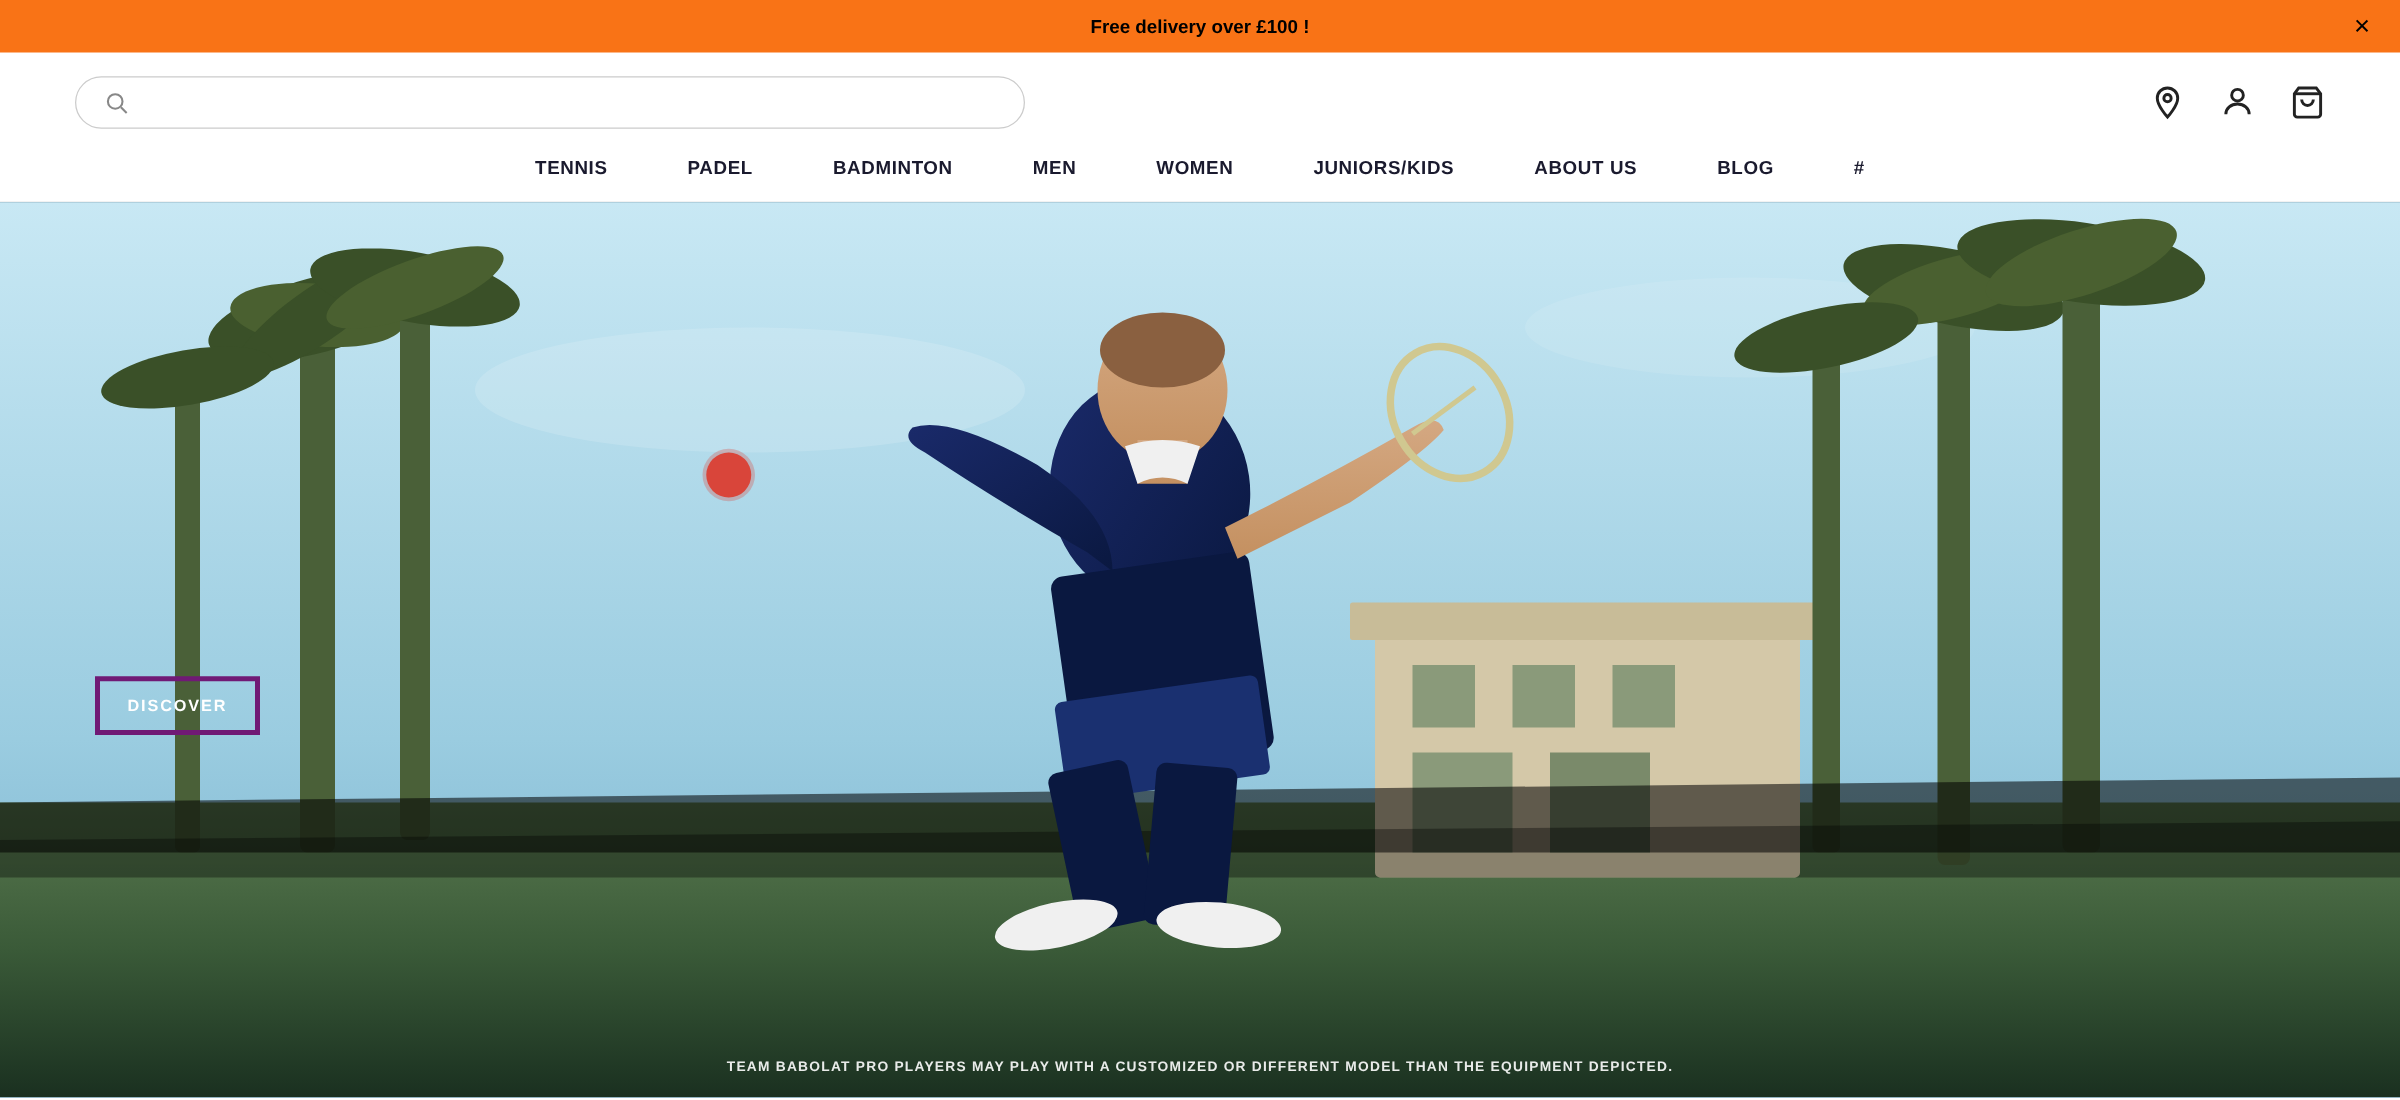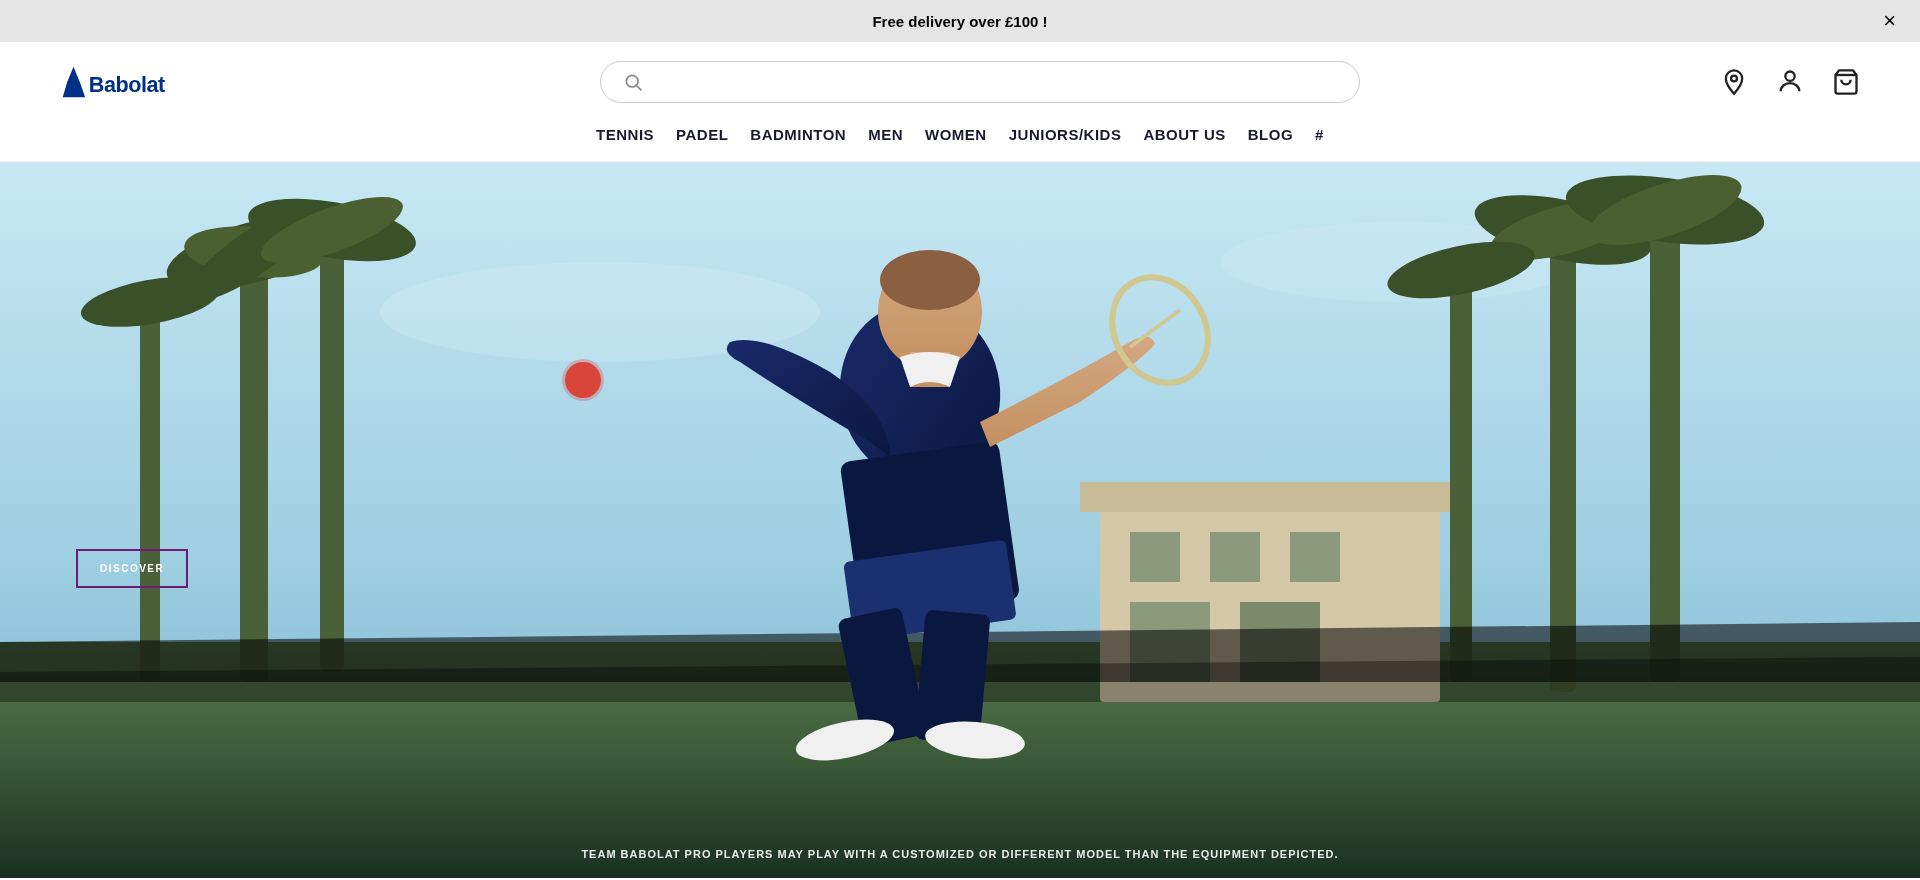--- a/index.html
+++ b/index.html
@@ -1,20 +1,20 @@
 <!DOCTYPE html>
 <html><head>
   <meta charset="utf-8">
   <style>
     * { margin: 0; padding: 0; box-sizing: border-box; }
     body { font-family: Arial, Helvetica, sans-serif; width: 1920px; height: 880px; overflow: hidden; background: #fff; }
 
     
     .announcement-bar {
-      background: #e5e5e5;
+      background: #f97316;
       text-align: center;
       padding: 8px 0;
       font-size: 15px;
       font-weight: 700;
       color: #000;
       position: relative;
       height: 42px;
       display: flex;
       align-items: center;
       justify-content: center;
@@ -95,21 +95,21 @@
     .header-icon-btn svg {
       width: 28px;
       height: 28px;
     }
 
     
     .nav {
       display: flex;
       align-items: center;
       justify-content: center;
-      gap: 22px;
+      gap: 64px;
       padding: 0 60px 14px;
     }
     .nav-item {
       font-size: 15px;
       font-weight: 700;
       color: #1a1a2e;
       text-transform: uppercase;
       letter-spacing: 0.5px;
       cursor: pointer;
       text-decoration: none;
@@ -142,23 +142,23 @@
       border-radius: 50%;
       z-index: 10;
       box-shadow: 0 0 0 3px rgba(217,69,58,0.3);
     }
     
     .discover-btn {
       position: absolute;
       bottom: 290px;
       left: 76px;
       background: transparent;
-      border: 2px solid #701a75;
+      border: 4px solid #701a75;
       color: #fff;
-      font-size: 10px;
+      font-size: 13px;
       font-weight: 700;
       letter-spacing: 1.5px;
       text-transform: uppercase;
       padding: 12px 22px;
       cursor: pointer;
     }
     
     .hero-footer-text {
       position: absolute;
       bottom: 18px;
@@ -177,29 +177,20 @@
 <body>
 
 <div class="announcement-bar">
   <span>Free delivery over £100 !</span>
   <button class="announcement-close">×</button>
 </div>
 
 <div class="header">
   <div class="header-top">
 
-    <div class="logo">
-      <svg viewBox="0 0 200 50" fill="none" xmlns="http://www.w3.org/2000/svg">
-
-        <path d="M15 8 L8 25 L22 25 Z" fill="#003087"></path>
-        <path d="M8 25 L3 42 L28 42 L22 25 Z" fill="#003087"></path>
-
-        <text x="32" y="36" font-family="Arial" font-weight="900" font-size="24" fill="#003087" letter-spacing="-0.5">Babolat</text>
-      </svg>
-    </div>
 
     <div class="search-bar">
       <span class="search-icon-wrap">
         <svg width="20" height="20" viewBox="0 0 24 24" fill="none" stroke="#888" stroke-width="2">
           <circle cx="11" cy="11" r="7"></circle>
           <line x1="16.5" y1="16.5" x2="22" y2="22"></line>
         </svg>
       </span>
     </div>
 

